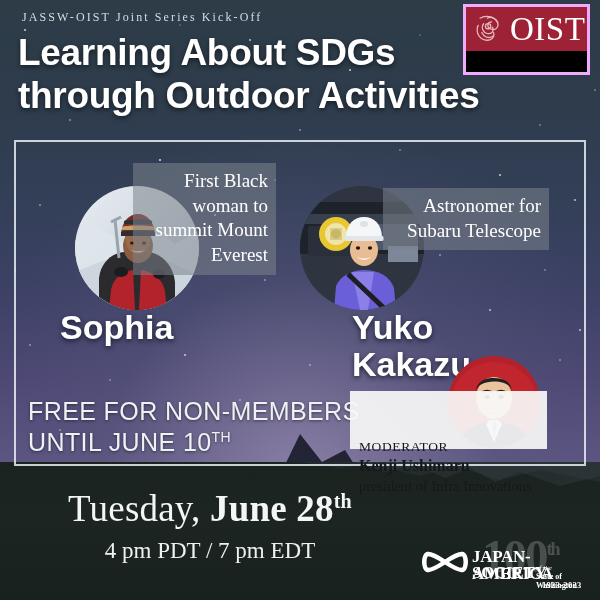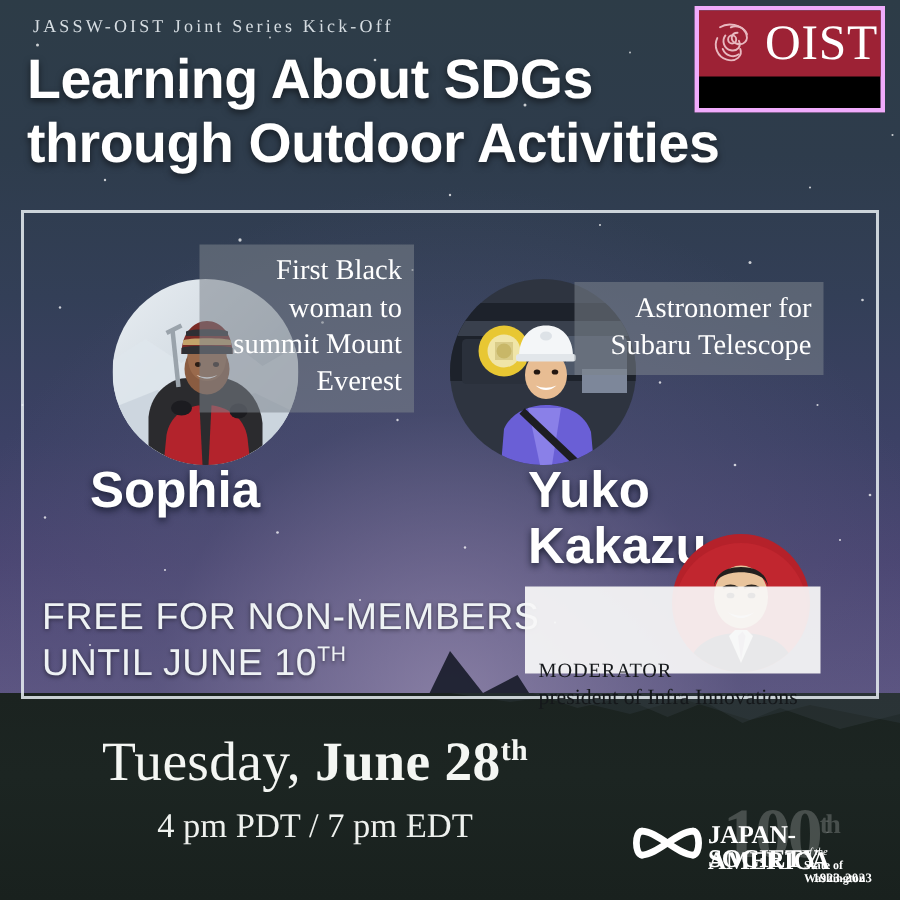--- a/index.html
+++ b/index.html
@@ -331,20 +331,21 @@
       <path d="M28,36 C28,22 64,22 64,36 C64,30 60,22 46,22 C32,22 28,30 28,36 Z" fill="#23201e"></path>
       <ellipse cx="39" cy="41" rx="2.6" ry="1.9" fill="#241a13"></ellipse>
       <ellipse cx="53" cy="41" rx="2.6" ry="1.9" fill="#241a13"></ellipse>
       <path d="M34,36 Q39,33 44,36" stroke="#2b241e" stroke-width="1.6" fill="none"></path>
       <path d="M48,36 Q53,33 58,36" stroke="#2b241e" stroke-width="1.6" fill="none"></path>
       <path d="M37,52 Q46,60 55,52 Q46,57 37,52 Z" fill="#ffffff"></path>
     </svg>
   </div>
   <div class="modbox">
     <div class="mod-label">MODERATOR</div>
+    <div class="mod-name">Kenji Ushimaru</div>
     <div class="mod-role">president of Infra Innovations</div>
   </div>
 
   <div class="dateline">
     <span>Tuesday,</span>
     <b>June 28</b><b class="dsup">th</b>
   </div>
   <div class="timeline">4 pm PDT / 7 pm EDT</div>
 
   <div class="jassw">

